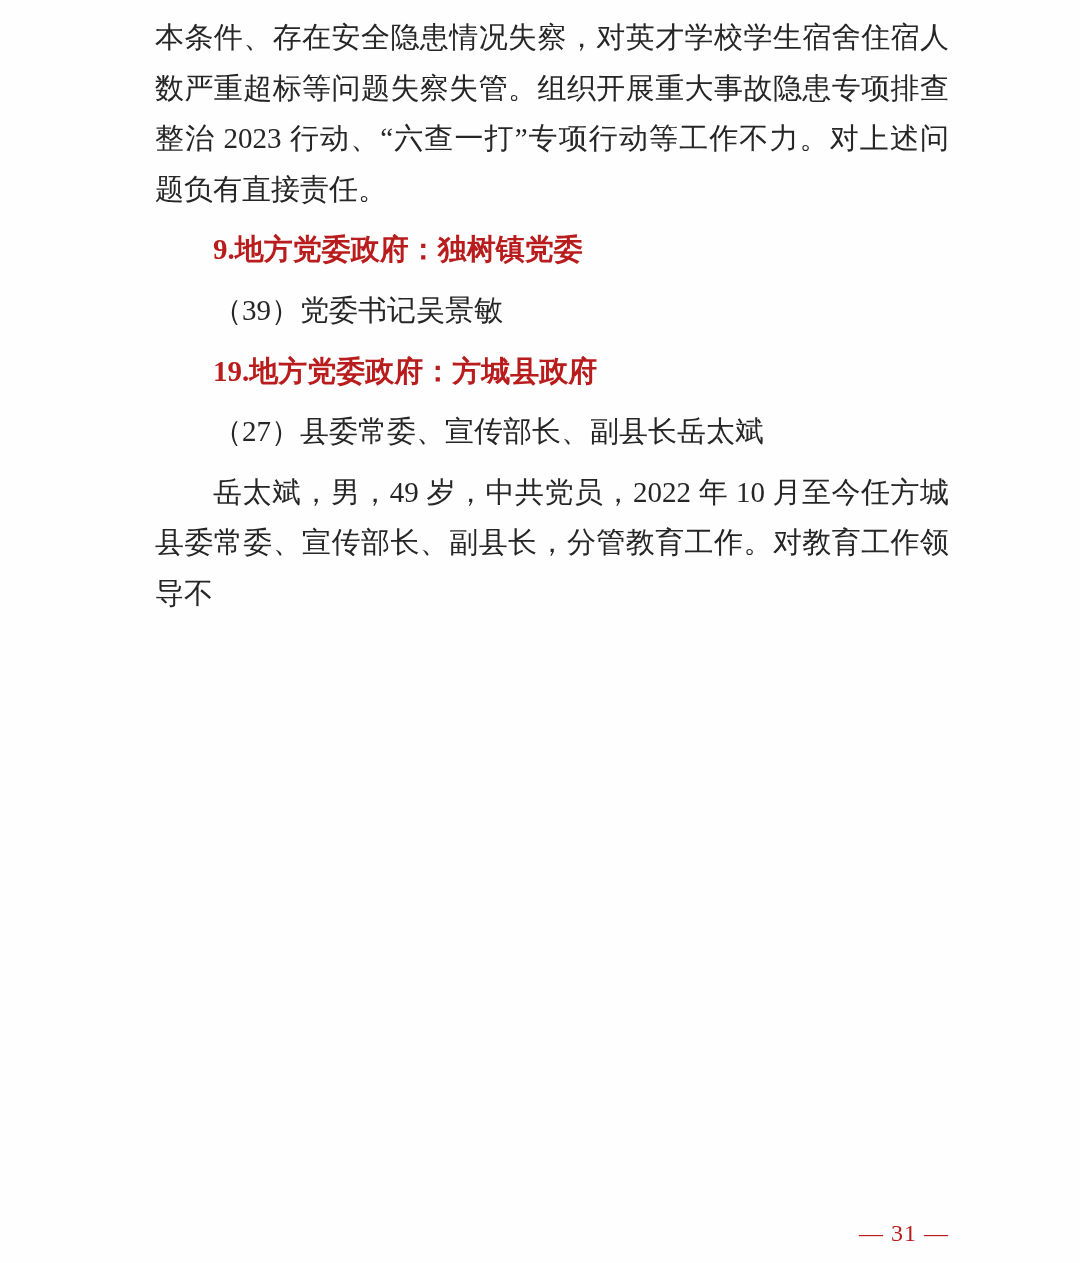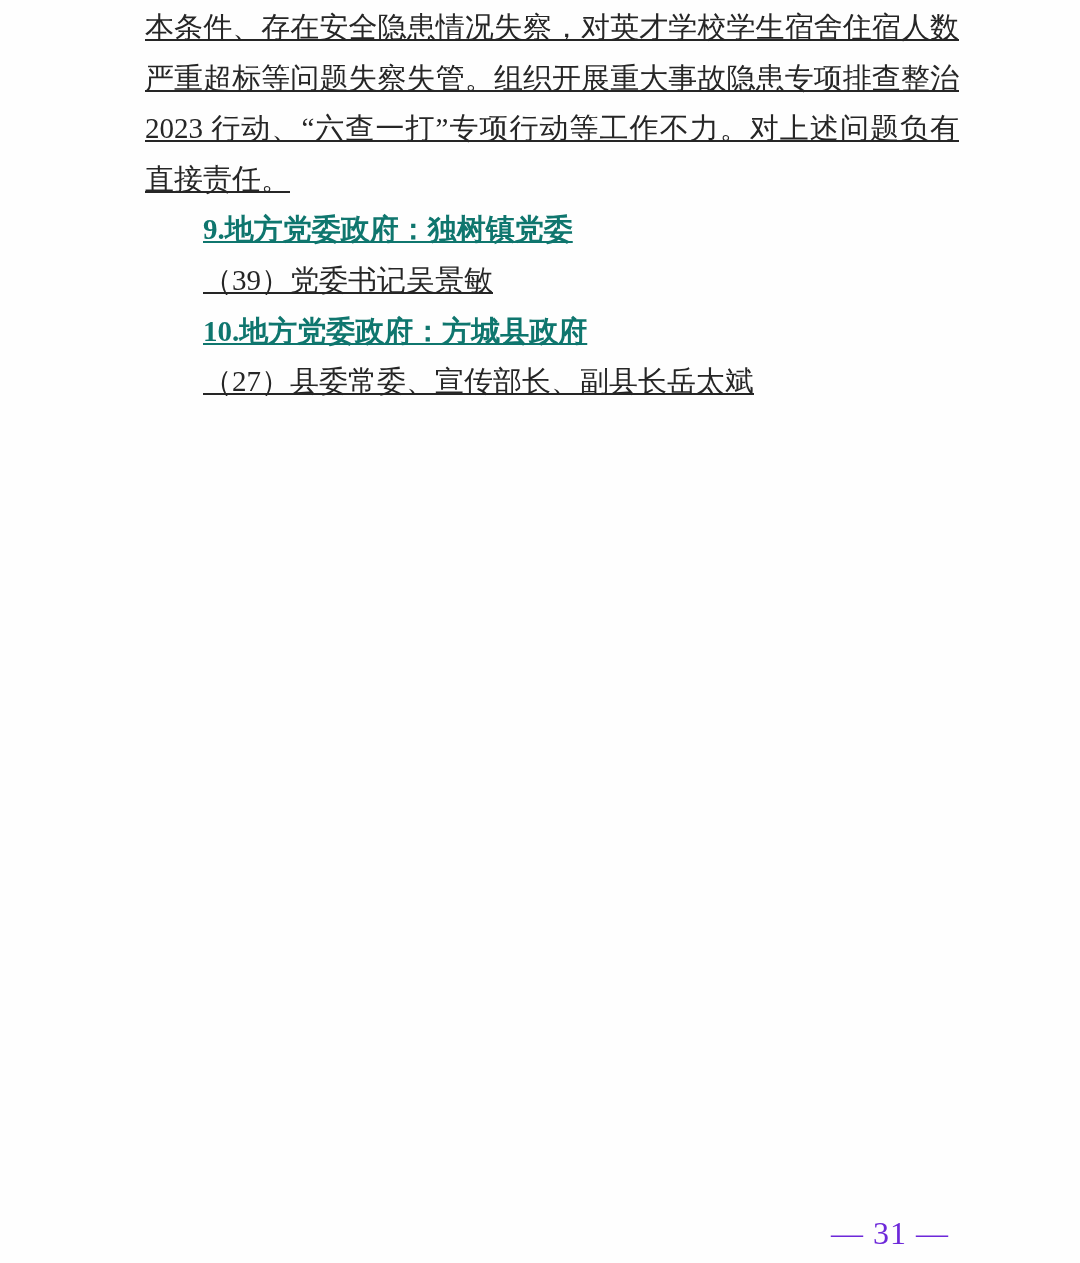--- a/index.html
+++ b/index.html
@@ -20,51 +20,51 @@
     left: 145px;
     top: 2px;
     width: 814px;
     font-size: 29px;
     line-height: 50.6px;
     color: #262626;
     text-align: justify;
     text-justify: inter-ideograph;
   }
   .content p {
-    margin: 0;
+    margin: 10px;
     padding: 0;
-    text-decoration: underline;
   }
   p.indent {
     text-indent: 2em;
   }
   p.noindent {
     text-indent: 0;
   }
   p.heading {
     font-weight: bold;
-    color: #0f766e;
+    color: #b91c1c;
   }
   .page-number {
     position: absolute;
     top: 1216px;
     right: 131px;
-    font-size: 32px;
+    font-size: 24px;
     line-height: 34px;
-    color: #6d28d9;
+    color: #b91c1c;
     letter-spacing: 1px;
     white-space: pre;
     text-align: center;
   }
 </style>
 </head>
 <body>
 
 <div class="page">
   <div class="content" id="content">
       <p class="noindent">本条件、存在安全隐患情况失察，对英才学校学生宿舍住宿人数严重超标等问题失察失管。组织开展重大事故隐患专项排查整治 2023 行动、“六查一打”专项行动等工作不力。对上述问题负有直接责任。</p>
       <p class="heading indent">9.地方党委政府：独树镇党委</p>
       <p class="indent">（39）党委书记吴景敏</p>
-      <p class="heading indent">10.地方党委政府：方城县政府</p>
+      <p class="heading indent">19.地方党委政府：方城县政府</p>
       <p class="indent">（27）县委常委、宣传部长、副县长岳太斌</p>
+      <p class="indent">岳太斌，男，49 岁，中共党员，2022 年 10 月至今任方城县委常委、宣传部长、副县长，分管教育工作。对教育工作领导不</p>
     </div>
   <div class="page-number">— 31 —</div>
 </div>
 
 </body></html>

